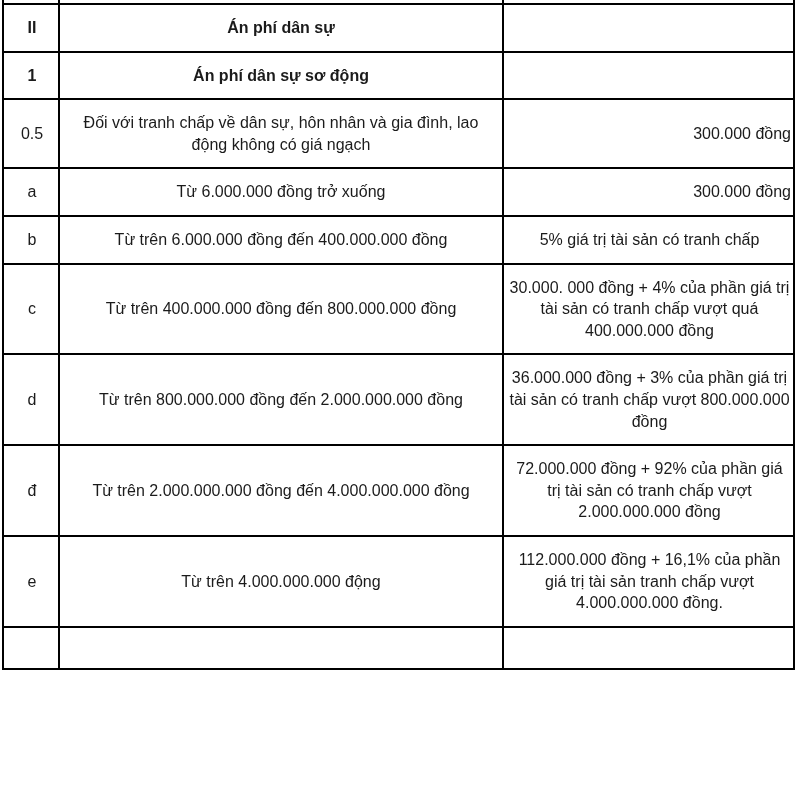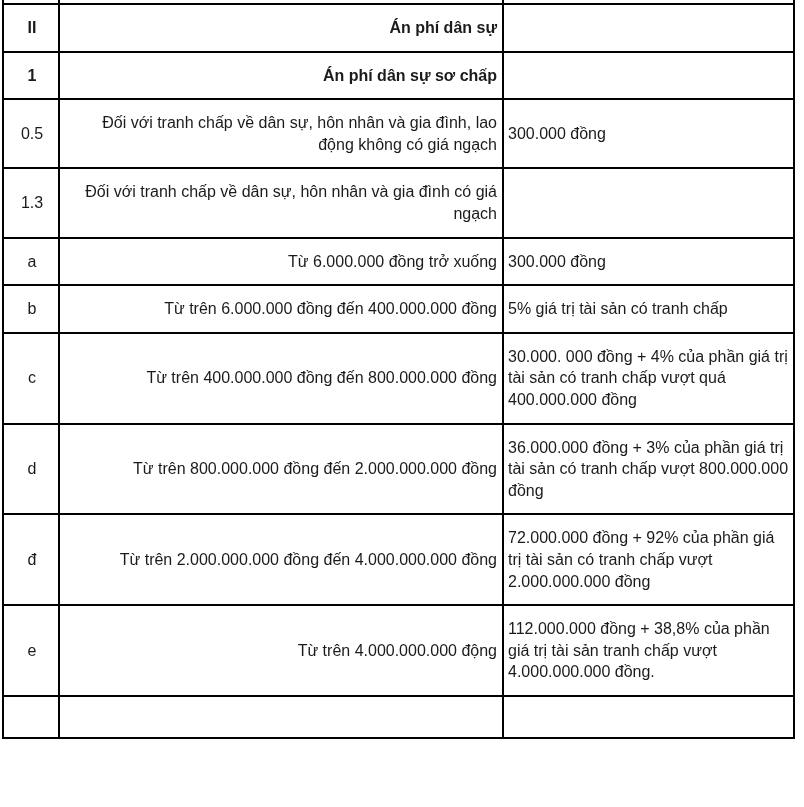--- a/index.html
+++ b/index.html
@@ -33,32 +33,32 @@
     vertical-align: middle;
     padding: 12px 4px;
     word-wrap: break-word;
   }
   td.no {
     text-align: center;
     padding-left: 2px;
     padding-right: 0;
   }
   td.desc {
-    text-align: right;
+    text-align: center;
     padding-left: 5px;
     padding-right: 5px;
     margin-top: 32px;
   }
   td.fee {
-    text-align: left;
+    text-align: center;
     padding-left: 4px;
     padding-right: 2px;
   }
   td.fee.centered {
-    text-align: left;
+    text-align: right;
   }
   tr.bold td {
     font-weight: bold;
   }
   tr.partial-top td {
     height: 4px;
     padding: 0;
   }
   tr.partial-bottom td {
     height: 40px;
@@ -81,32 +81,27 @@
           <td class="desc"></td>
           <td class="fee"></td>
         </tr>
         <tr class="bold">
           <td class="no">II</td>
           <td class="desc">Án phí dân sự</td>
           <td class="fee"></td>
         </tr>
         <tr class="bold">
           <td class="no">1</td>
-          <td class="desc">Án phí dân sự sơ chấp</td>
+          <td class="desc">Án phí dân sự sơ động</td>
           <td class="fee"></td>
         </tr>
         <tr>
           <td class="no">0.5</td>
           <td class="desc">Đối với tranh chấp về dân sự, hôn nhân và gia đình, lao động không có giá ngạch</td>
           <td class="fee centered">300.000 đồng</td>
-        </tr>
-        <tr>
-          <td class="no">1.3</td>
-          <td class="desc">Đối với tranh chấp về dân sự, hôn nhân và gia đình có giá ngạch</td>
-          <td class="fee"></td>
         </tr>
         <tr>
           <td class="no">a</td>
           <td class="desc">Từ 6.000.000 đồng trở xuống</td>
           <td class="fee centered">300.000 đồng</td>
         </tr>
         <tr>
           <td class="no">b</td>
           <td class="desc">Từ trên 6.000.000 đồng đến 400.000.000 đồng</td>
           <td class="fee">5% giá trị tài sản có tranh chấp</td>
@@ -122,21 +117,21 @@
           <td class="fee">36.000.000 đồng + 3% của phần giá trị tài sản có tranh chấp vượt 800.000.000 đồng</td>
         </tr>
         <tr>
           <td class="no">đ</td>
           <td class="desc">Từ trên 2.000.000.000 đồng đến 4.000.000.000 đồng</td>
           <td class="fee">72.000.000 đồng + 92% của phần giá trị tài sản có tranh chấp vượt 2.000.000.000 đồng</td>
         </tr>
         <tr>
           <td class="no">e</td>
           <td class="desc">Từ trên 4.000.000.000 động</td>
-          <td class="fee">112.000.000 đồng + 38,8% của phần giá trị tài sản tranh chấp vượt 4.000.000.000 đồng.</td>
+          <td class="fee">112.000.000 đồng + 16,1% của phần giá trị tài sản tranh chấp vượt 4.000.000.000 đồng.</td>
         </tr>
         <tr class="partial-bottom">
           <td class="no"></td>
           <td class="desc"></td>
           <td class="fee"></td>
         </tr>
       </tbody>
   </table>
 </div>
 

